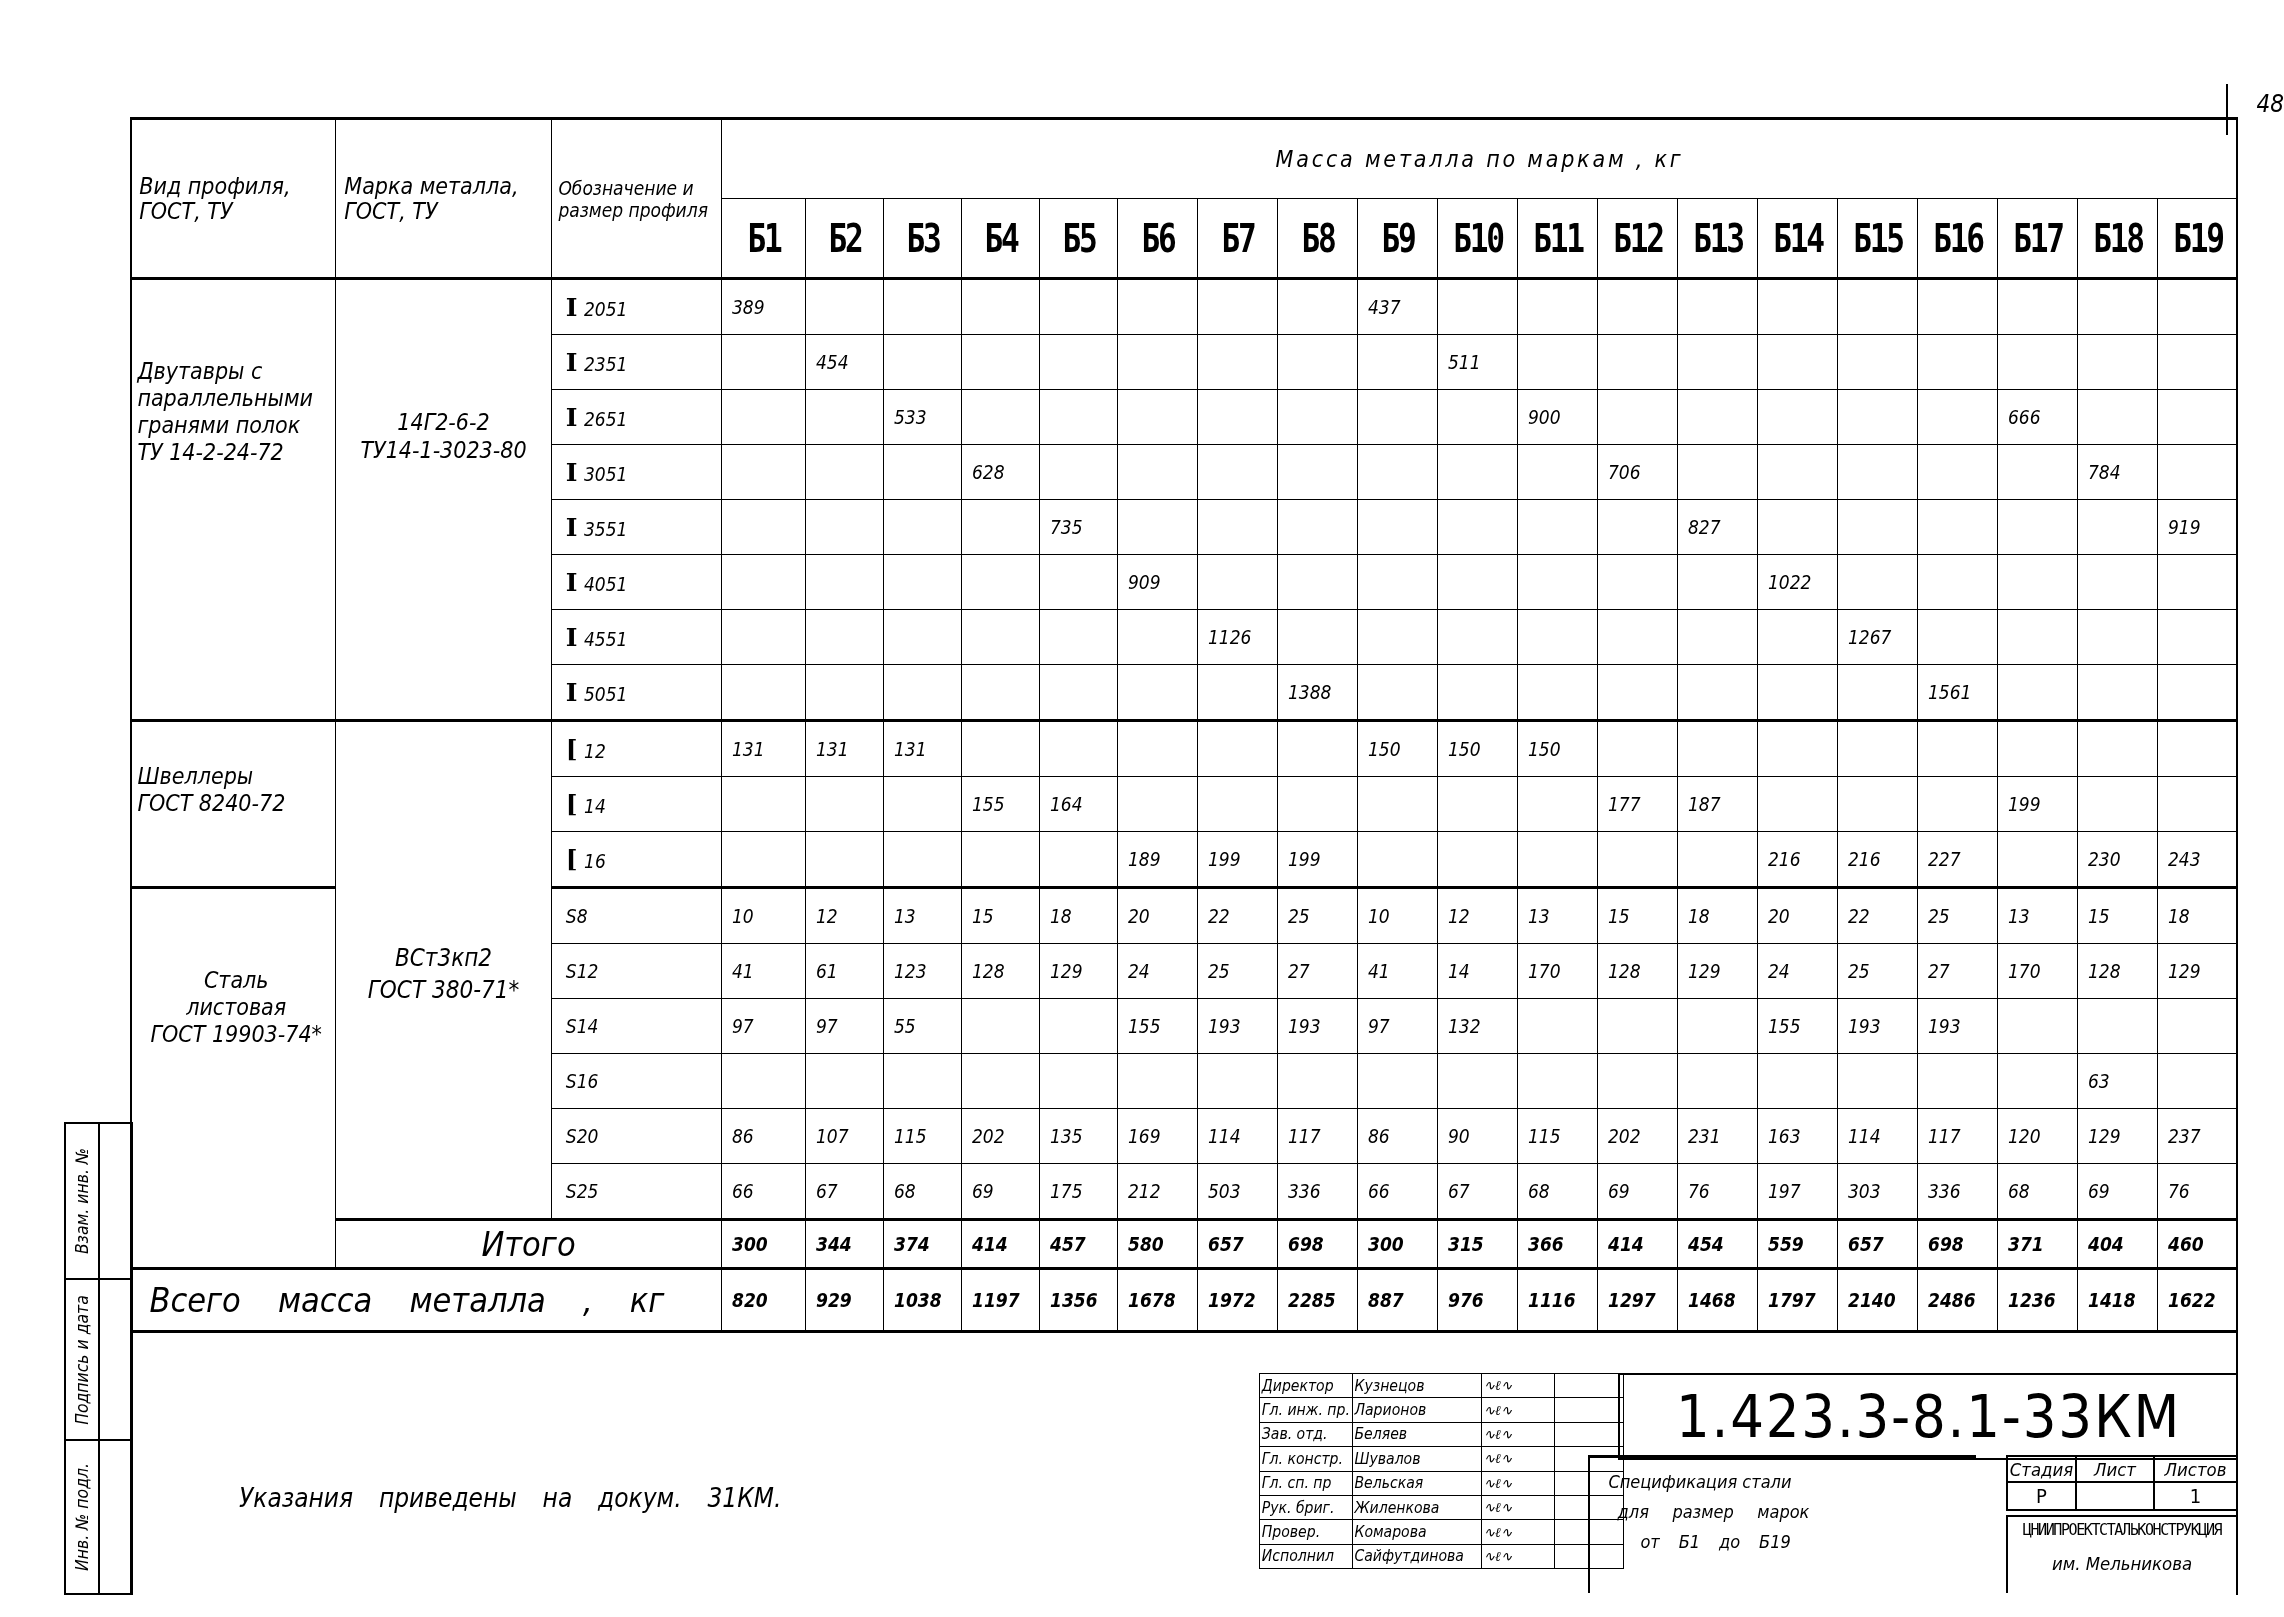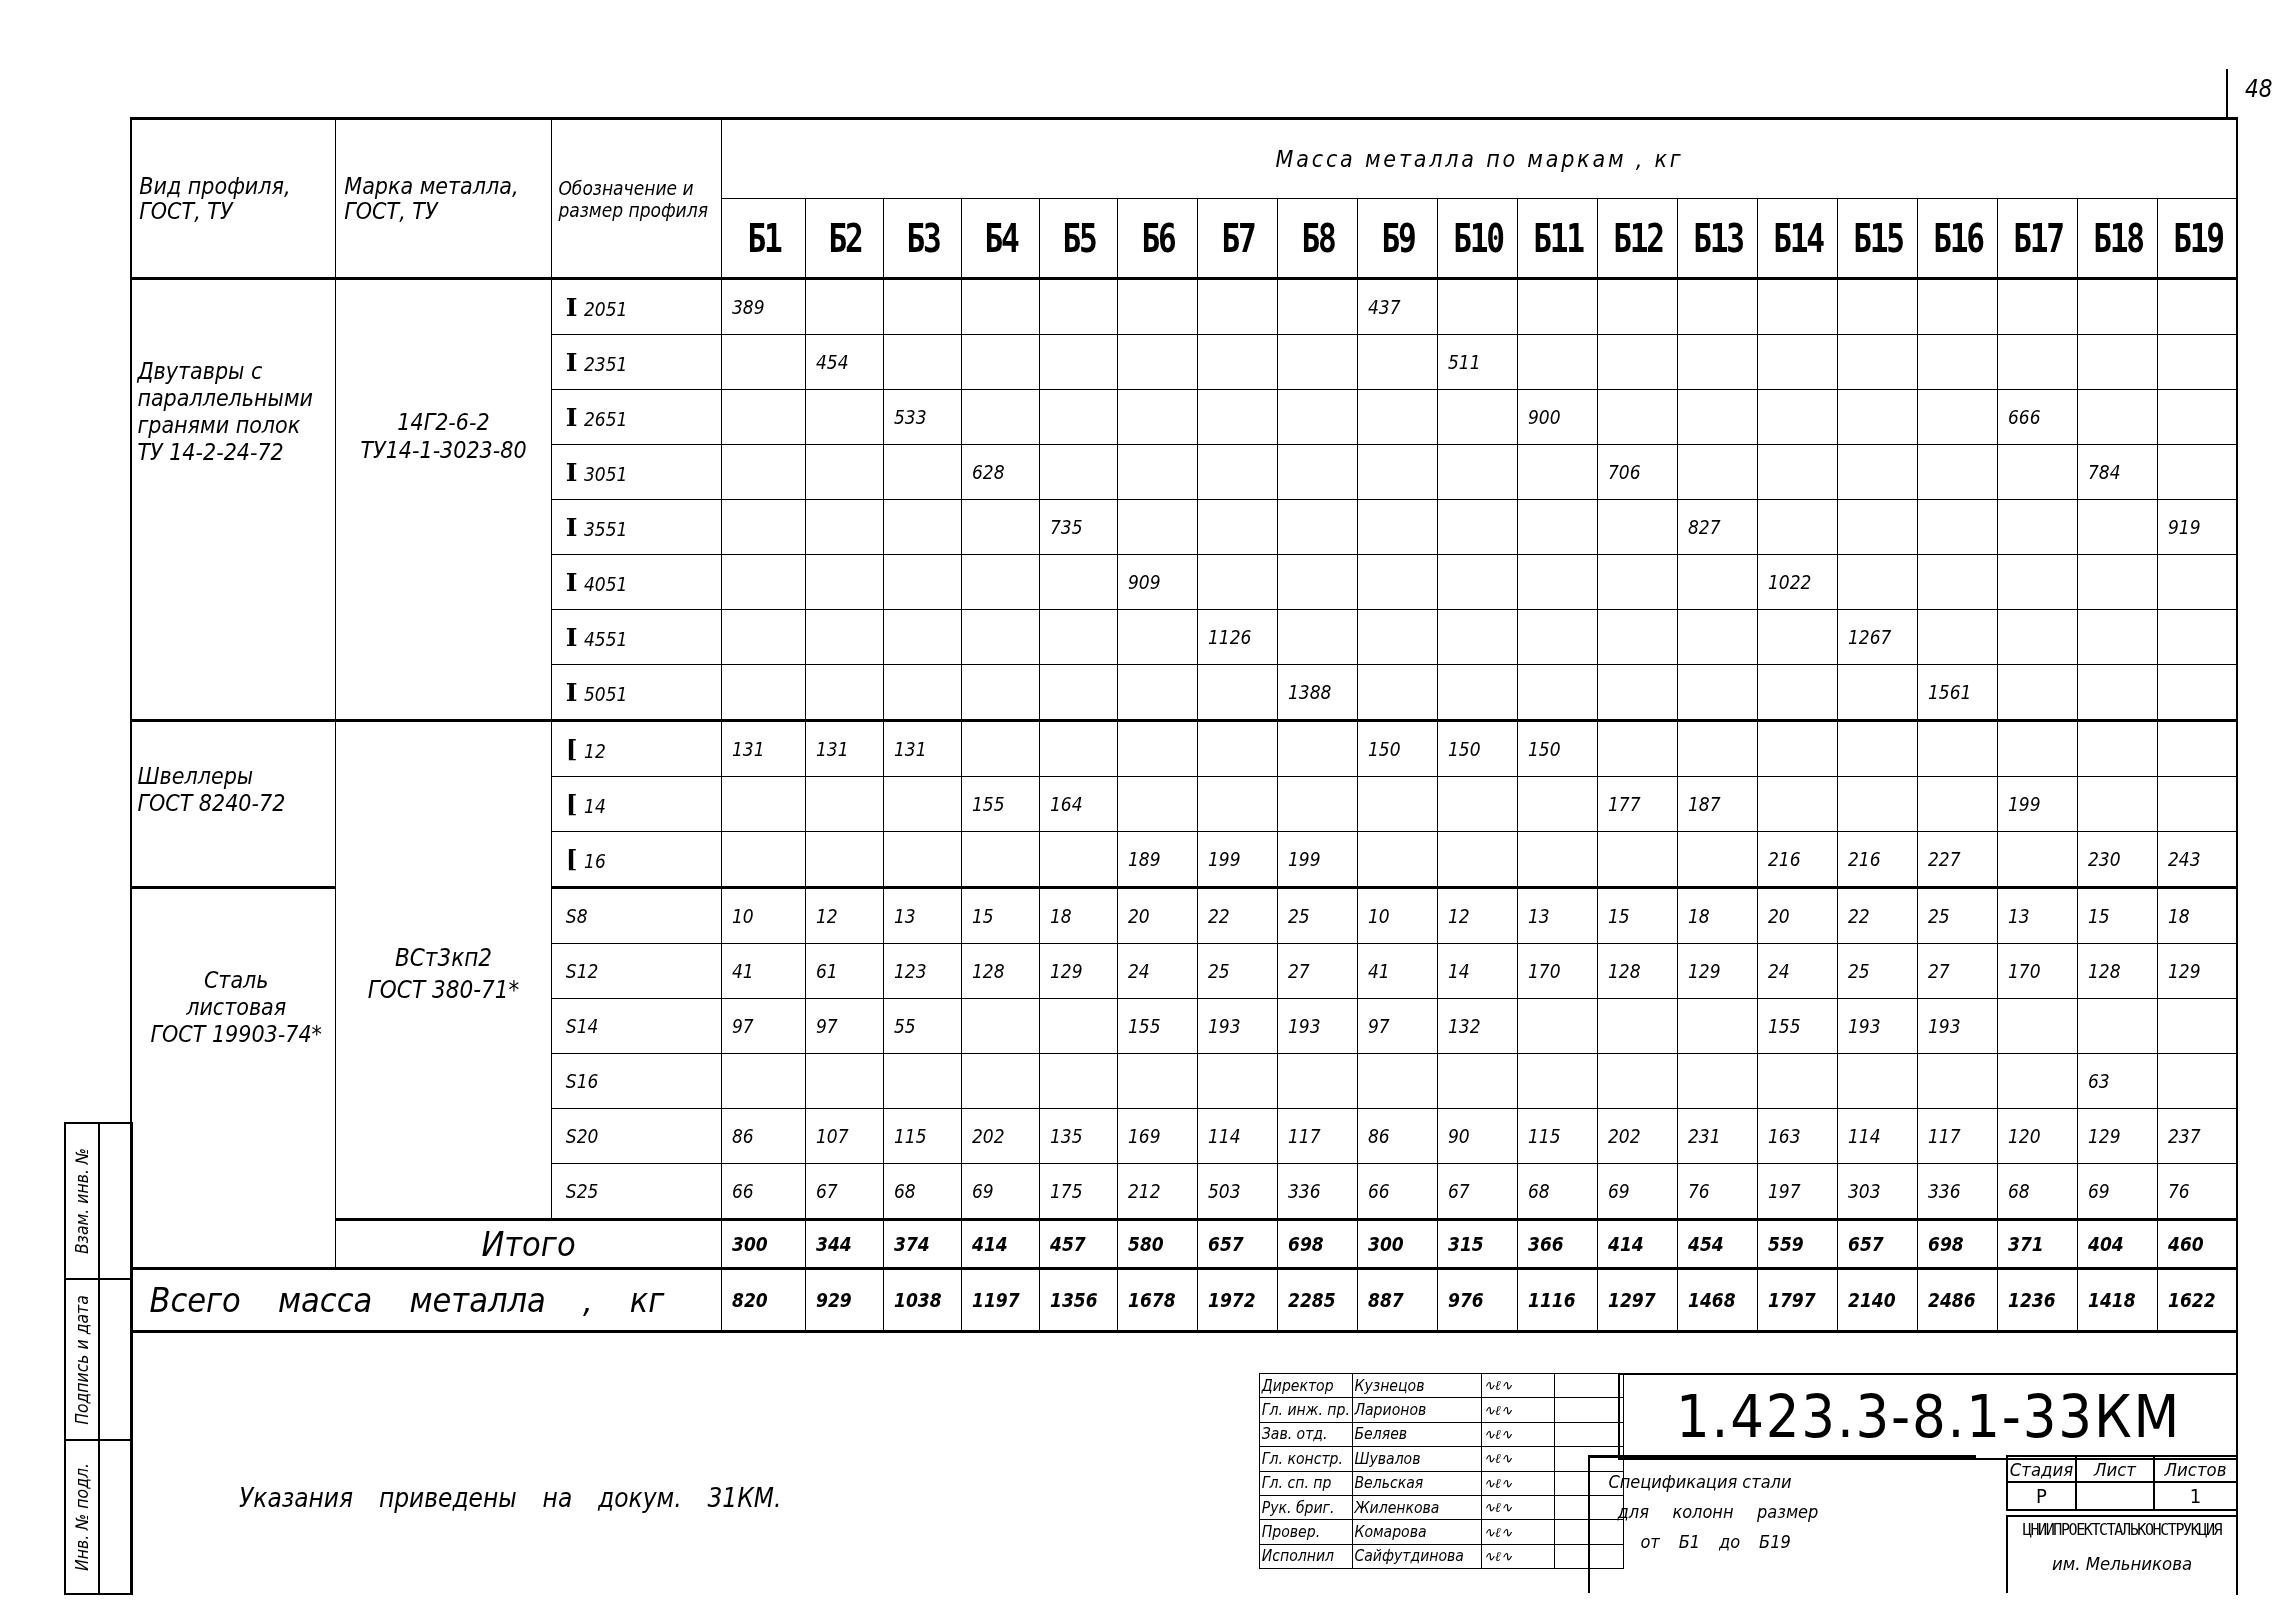--- a/index.html
+++ b/index.html
@@ -1,20 +1,20 @@
 <!DOCTYPE html>
 <html style="font-size:7.3px"><head>
 <meta charset="utf-8">
 <style>
   html,body{margin:0;padding:0;background:#fff;}
   body{width:2284px;height:1617px;position:relative;overflow:hidden;
        font-family:"DejaVu Sans Condensed","DejaVu Sans",sans-serif;color:#000;}
   .abs{position:absolute;}
-  .page-num{left:2226px;top:69px;width:58px;height:51px;border-left:2.3px solid #000;
-            font-size:24px;font-style:italic;padding-left:17px;box-sizing:border-box;line-height:41px;}
+  .page-num{left:2226px;top:84px;width:58px;height:51px;border-left:2.3px solid #000;
+            font-size:24px;font-style:italic;padding-left:17px;box-sizing:border-box;line-height:41px;text-align:right;}
   table.spec{position:absolute;left:130px;top:117px;border-collapse:collapse;table-layout:fixed;}
   table.spec td{border:1.4px solid #000;padding:0;vertical-align:middle;font-style:italic;}
   table.spec .thick-top td{border-top:3.7px solid #000;}
   .hcell{font-size:23px;line-height:25px;padding-left:8.3px !important;vertical-align:middle;}
   .hcell-small{font-size:19px;line-height:22px;padding-left:6.4px !important;}
   .mass-title{text-align:center;font-size:23px;letter-spacing:2.8px;height:78px;}
   .mark{font-size:39px;font-style:normal !important;font-weight:bold;text-align:center;height:78px;
         font-family:"DejaVu Sans Mono",monospace;letter-spacing:-2.8px;transform:scaleX(.8);}
   .val{font-size:19px;text-align:left;padding-left:10px !important;height:54px;}
   .prof{font-size:19px;padding-left:13.8px !important;}
@@ -629,21 +629,21 @@
         <td>Сайфутдинова</td>
         <td class="sg">∿ℓ∿</td>
         <td></td>
       </tr>
     </tbody>
 </table>
 
 <div class="abs doc-code">1.423.3-8.1-33КМ</div>
 <div class="abs doc-title">
   <div>Спецификация стали</div>
-  <div style="padding-left:9.2px;word-spacing:18.4px">для колонн размер</div>
+  <div style="padding-left:9.2px;word-spacing:18.4px">для размер марок</div>
   <div style="padding-left:32px;word-spacing:13.8px">от Б1 до Б19</div>
 </div>
 <table class="stage-table">
   <colgroup>
       <col style="width:69px">
       <col style="width:78px">
       <col style="width:83px">
     </colgroup>
   <tbody>
       <tr>

